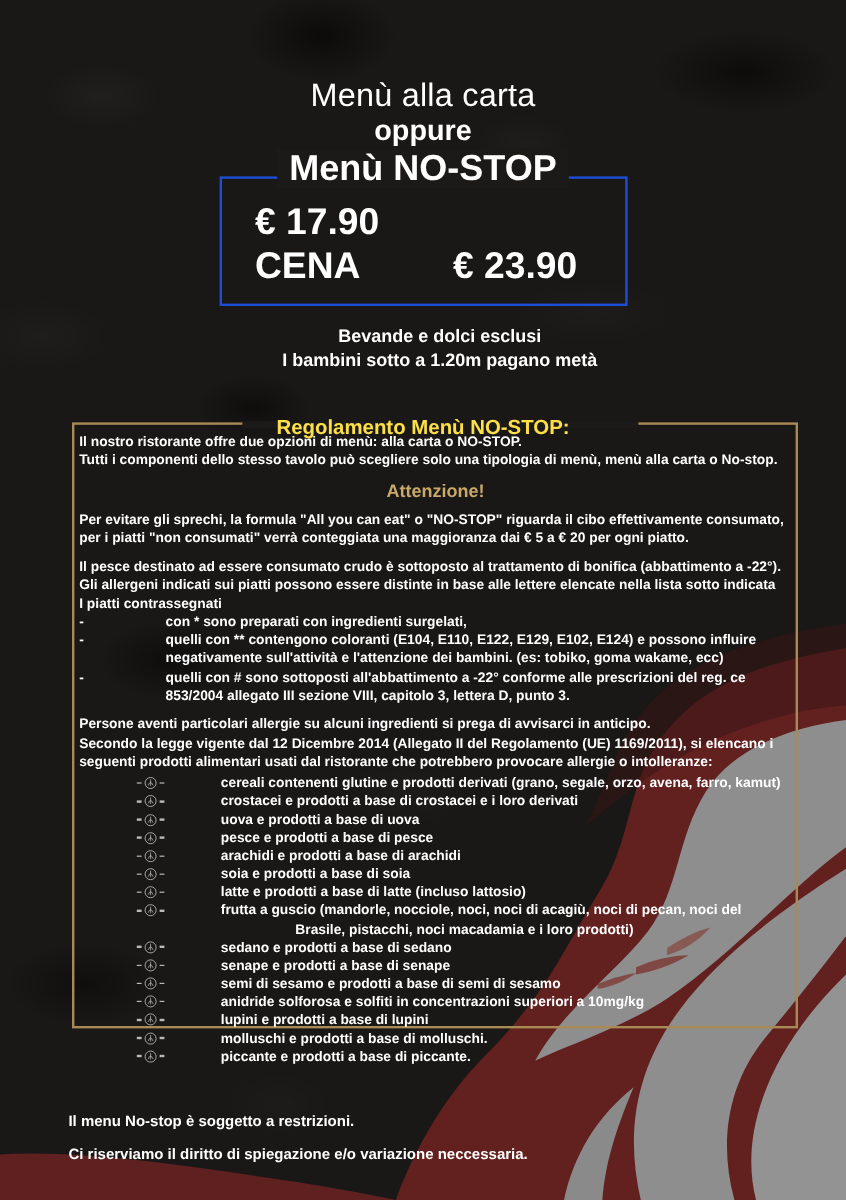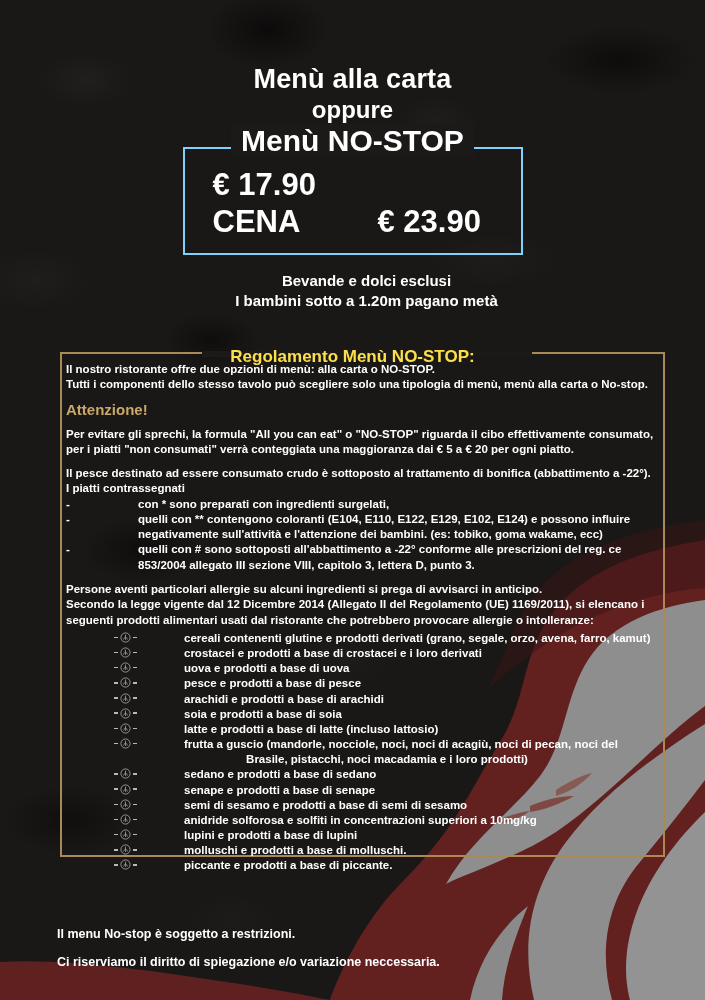--- a/index.html
+++ b/index.html
@@ -54,39 +54,39 @@
     height: 100%;
   }
 
   
   .hero {
     text-align: center;
     padding-top: 64px;
   }
   .hero-line1 {
     font-size: 27px;
-    font-weight: bold;
+    font-weight: normal;
     letter-spacing: 0.2px;
     line-height: 1.12;
   }
   .hero-line2 {
     font-size: 24px;
     font-weight: bold;
     line-height: 1.3;
   }
 
   
   .price-wrap {
     position: relative;
     width: 340px;
     margin: 22px auto 0 auto;
   }
   .price-box {
     position: relative;
-    border: 2px solid #7dd3fc;
+    border: 2px solid #1d4ed8;
     padding: 18px 14px 12px 14px;
     box-sizing: border-box;
   }
   .price-title {
     position: absolute;
     top: -23px;
     left: 0;
     right: 0;
     text-align: center;
     font-size: 30px;
@@ -155,20 +155,21 @@
     width: 594px;
     z-index: 4;
     font-size: 11.5px;
     font-weight: bold;
     line-height: 1.33;
   }
   .reg-body p { margin: 0 0 0 0; }
   .gap-sm { height: 9px; }
 
   .attenzione {
+    text-align: center;
     color: #c9a86a;
     font-size: 15px;
     font-weight: bold;
     margin: 7px 0 7px 0;
   }
 
   .dash-row {
     display: flex;
     align-items: flex-start;
   }
@@ -306,20 +307,21 @@
       <p>Il nostro ristorante offre due opzioni di menù: alla carta o NO-STOP.</p>
       <p>Tutti i componenti dello stesso tavolo può scegliere solo una tipologia di menù, menù alla carta o No-stop.</p>
 
       <div class="attenzione">Attenzione!</div>
 
       <p>Per evitare gli sprechi, la formula "All you can eat" o "NO-STOP" riguarda il cibo effettivamente consumato, per i piatti "non consumati" verrà conteggiata una maggioranza dai € 5 a € 20 per ogni piatto.</p>
 
       <div class="gap-sm"></div>
 
       <p>Il pesce destinato ad essere consumato crudo è sottoposto al trattamento di bonifica (abbattimento a -22°).</p>
+      <p>Gli allergeni indicati sui piatti possono essere distinte in base alle lettere elencate nella lista sotto indicata</p>
       <p>I piatti contrassegnati</p>
 
       <div class="dash-row">
         <div class="dash">-</div>
         <div class="dash-text">con * sono preparati con ingredienti surgelati,</div>
       </div>
       <div class="dash-row">
         <div class="dash">-</div>
         <div class="dash-text">quelli con ** contengono coloranti (E104, E110, E122, E129, E102, E124) e possono influire negativamente sull'attività e l'attenzione dei bambini. (es: tobiko, goma wakame, ecc)</div>
       </div>

